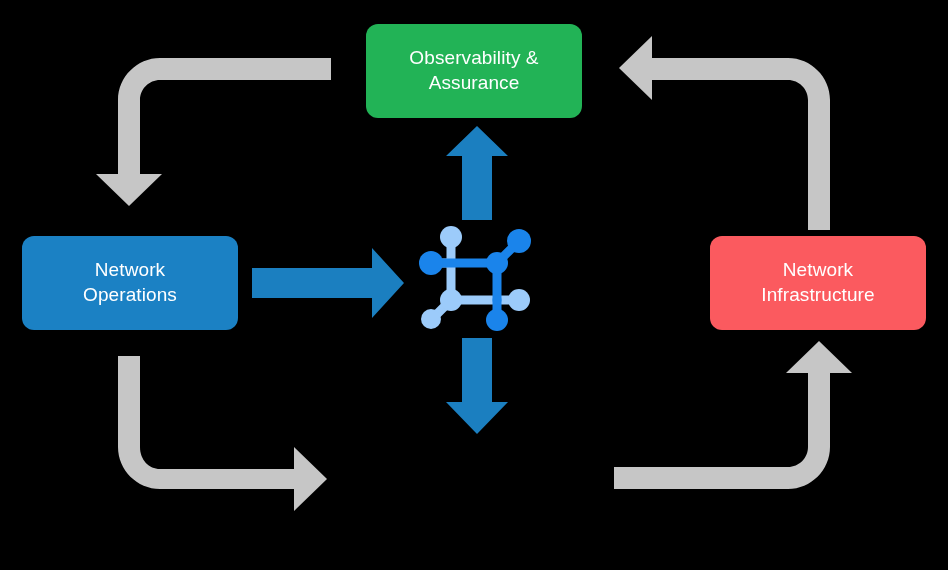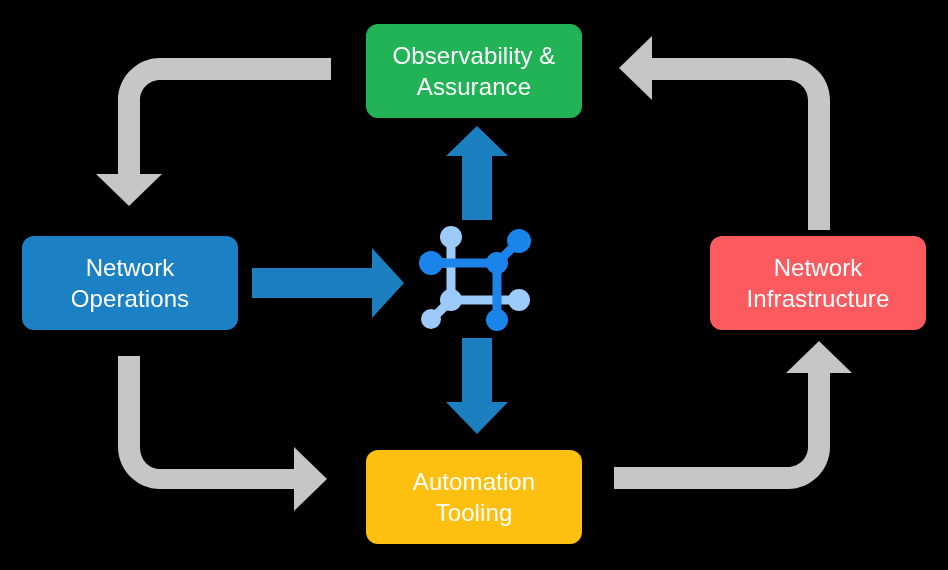--- a/index.html
+++ b/index.html
@@ -17,21 +17,21 @@
     font-family: "Liberation Sans", sans-serif;
   }
   .node-box {
     position: absolute;
     border-radius: 12px;
     display: flex;
     align-items: center;
     justify-content: center;
     text-align: center;
     color: #ffffff;
-    font-size: 24px;
+    font-size: 19px;
     font-weight: 400;
     line-height: 1.30;
     letter-spacing: 0.1px;
     box-sizing: border-box;
     padding: 6px 10px;
     white-space: pre-line;
     user-select: none;
   }
   #box-observability {
     left: 366px; top: 24px; width: 216px; height: 94px;
@@ -119,16 +119,14 @@
 
   <div class="node-box" id="box-observability" style="background-color: rgb(34, 179, 86); color: rgb(255, 255, 255);">Observability &amp;
 Assurance</div>
 
   <div class="node-box" id="box-operations" style="background-color: rgb(27, 129, 196); color: rgb(255, 255, 255);">Network
 Operations</div>
 
   <div class="node-box" id="box-infrastructure" style="background-color: rgb(251, 90, 95); color: rgb(255, 255, 255);">Network
 Infrastructure</div>
 
-  <div class="node-box" id="box-automation" style="background-color: rgb(253, 192, 17); color: rgb(255, 255, 255);">Automation
-Tooling</div>
 
 </div>
 
 </body></html>

